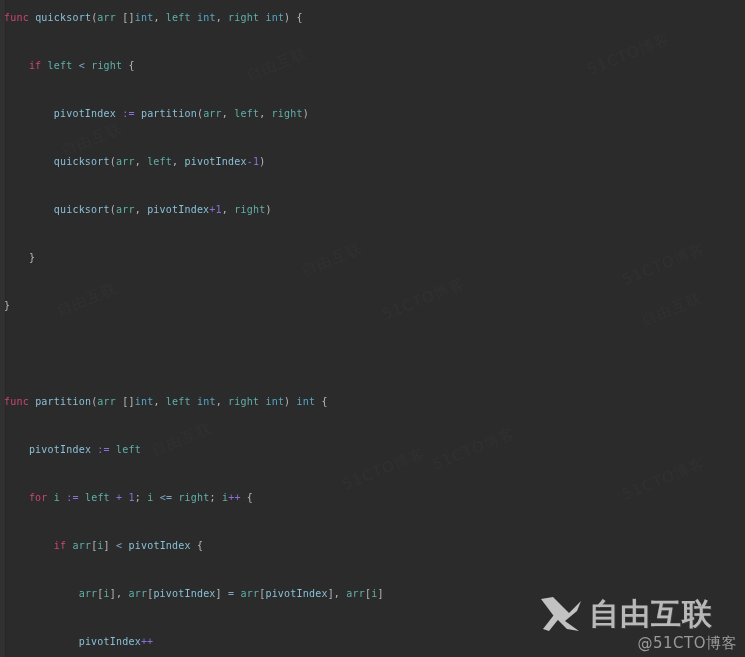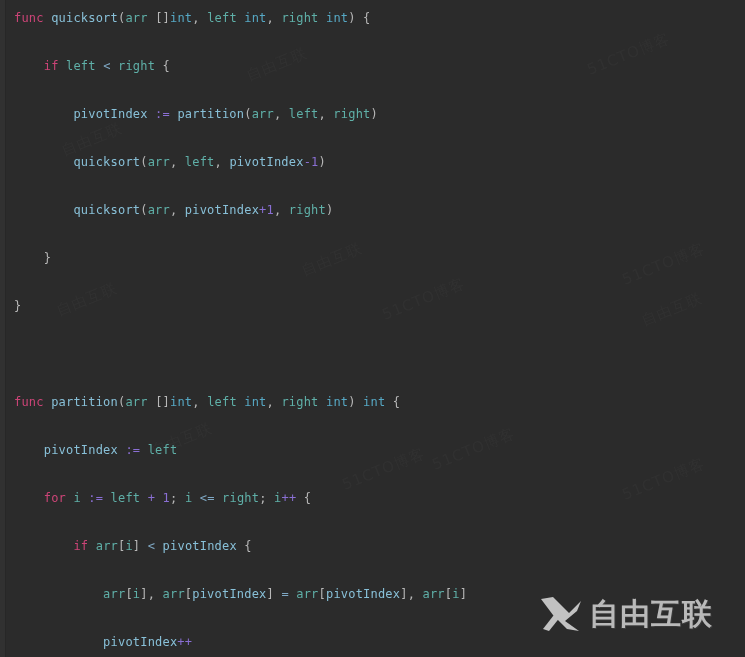--- a/index.html
+++ b/index.html
@@ -57,22 +57,22 @@
     font-size: 15px;
     letter-spacing: 1px;
     white-space: nowrap;
     transform: rotate(-22deg);
     opacity: 0.85;
   }
 
   .code {
     position: relative;
     z-index: 2;
-    padding: 6px 0 0 14px;
-    font-size: 12px;
+    padding: 6px 0 0 4px;
+    font-size: 10px;
     line-height: 24px;
     white-space: pre;
     letter-spacing: 0.2px;
   }
   .line {
     height: 24px;
     white-space: pre;
   }
 
   
@@ -151,15 +151,16 @@
   <div class="code" id="code-root"><div class="line"><span class="kw">func</span><span class="pun"> </span><span class="fn">quicksort</span><span class="pun">(</span><span class="id">arr</span><span class="pun"> </span><span class="pun">[]</span><span class="typ">int</span><span class="pun">, </span><span class="id">left</span><span class="pun"> </span><span class="typ">int</span><span class="pun">, </span><span class="id">right</span><span class="pun"> </span><span class="typ">int</span><span class="pun">) {</span></div><div class="line">&nbsp;</div><div class="line"><span>    </span><span class="kw">if</span><span class="pun"> </span><span class="id">left</span><span class="pun"> </span><span class="cmp">&lt;</span><span class="pun"> </span><span class="id">right</span><span class="pun"> {</span></div><div class="line">&nbsp;</div><div class="line"><span>        </span><span class="fn">pivotIndex</span><span class="pun"> </span><span class="op">:=</span><span class="pun"> </span><span class="fn">partition</span><span class="pun">(</span><span class="id">arr</span><span class="pun">, </span><span class="id">left</span><span class="pun">, </span><span class="id">right</span><span class="pun">)</span></div><div class="line">&nbsp;</div><div class="line"><span>        </span><span class="fn">quicksort</span><span class="pun">(</span><span class="id">arr</span><span class="pun">, </span><span class="id">left</span><span class="pun">, </span><span class="fn">pivotIndex</span><span class="op">-</span><span class="num">1</span><span class="pun">)</span></div><div class="line">&nbsp;</div><div class="line"><span>        </span><span class="fn">quicksort</span><span class="pun">(</span><span class="id">arr</span><span class="pun">, </span><span class="fn">pivotIndex</span><span class="op">+</span><span class="num">1</span><span class="pun">, </span><span class="id">right</span><span class="pun">)</span></div><div class="line">&nbsp;</div><div class="line"><span>    </span><span class="pun">}</span></div><div class="line">&nbsp;</div><div class="line"><span class="pun">}</span></div><div class="line">&nbsp;</div><div class="line">&nbsp;</div><div class="line">&nbsp;</div><div class="line"><span class="kw">func</span><span class="pun"> </span><span class="fn">partition</span><span class="pun">(</span><span class="id">arr</span><span class="pun"> </span><span class="pun">[]</span><span class="typ">int</span><span class="pun">, </span><span class="id">left</span><span class="pun"> </span><span class="typ">int</span><span class="pun">, </span><span class="id">right</span><span class="pun"> </span><span class="typ">int</span><span class="pun">) </span><span class="typ">int</span><span class="pun"> {</span></div><div class="line">&nbsp;</div><div class="line"><span>    </span><span class="fn">pivotIndex</span><span class="pun"> </span><span class="op">:=</span><span class="pun"> </span><span class="id">left</span></div><div class="line">&nbsp;</div><div class="line"><span>    </span><span class="kw">for</span><span class="pun"> </span><span class="id">i</span><span class="pun"> </span><span class="op">:=</span><span class="pun"> </span><span class="id">left</span><span class="pun"> </span><span class="op">+</span><span class="pun"> </span><span class="num">1</span><span class="pun">; </span><span class="id">i</span><span class="pun"> </span><span class="cmp">&lt;=</span><span class="pun"> </span><span class="id">right</span><span class="pun">; </span><span class="id">i</span><span class="op">++</span><span class="pun"> {</span></div><div class="line">&nbsp;</div><div class="line"><span>        </span><span class="kw">if</span><span class="pun"> </span><span class="id">arr</span><span class="pun">[</span><span class="id">i</span><span class="pun">]</span><span class="pun"> </span><span class="cmp">&lt;</span><span class="pun"> </span><span class="fn">pivotIndex</span><span class="pun"> {</span></div><div class="line">&nbsp;</div><div class="line"><span>            </span><span class="id">arr</span><span class="pun">[</span><span class="id">i</span><span class="pun">], </span><span class="id">arr</span><span class="pun">[</span><span class="fn">pivotIndex</span><span class="pun">] </span><span class="cmp">=</span><span class="pun"> </span><span class="id">arr</span><span class="pun">[</span><span class="fn">pivotIndex</span><span class="pun">], </span><span class="id">arr</span><span class="pun">[</span><span class="id">i</span><span class="pun">]</span></div><div class="line">&nbsp;</div><div class="line"><span>            </span><span class="fn">pivotIndex</span><span class="op">++</span></div></div>
 
   <div class="logo-wm">
     <div class="logo-row">
       <svg class="logo-x" viewBox="0 0 46 38">
         <path d="M2 4 L14 2 L30 18 L42 6 L38 16 L26 26 L40 36 L28 34 L14 20 Z" fill="#c2c2c2"></path>
         <path d="M4 34 L18 16 L22 21 L10 36 Z" fill="#c2c2c2"></path>
       </svg>
       <div class="logo-cn">自由互联</div>
     </div>
+    <div class="logo-sub">@51CTO博客</div>
   </div>
 
 </div>
 
 </body></html>

